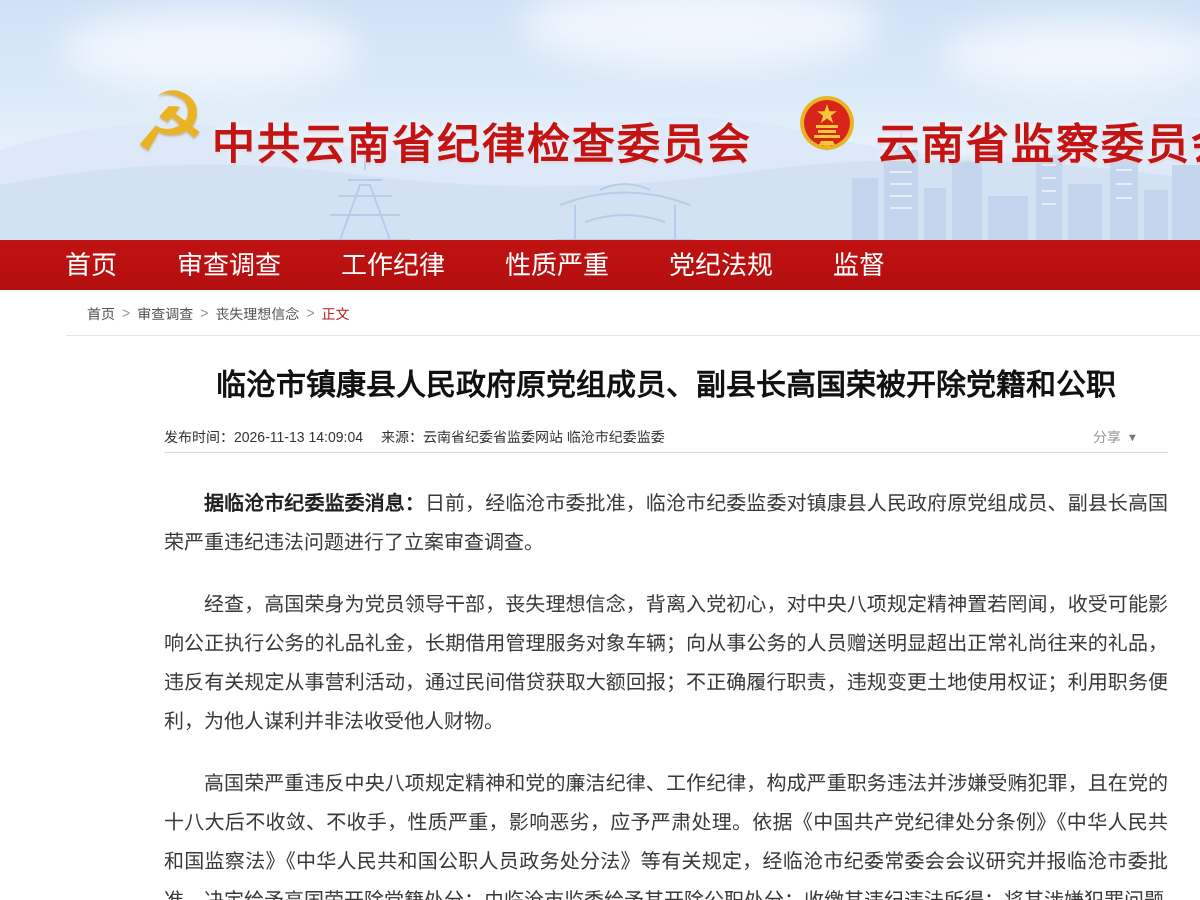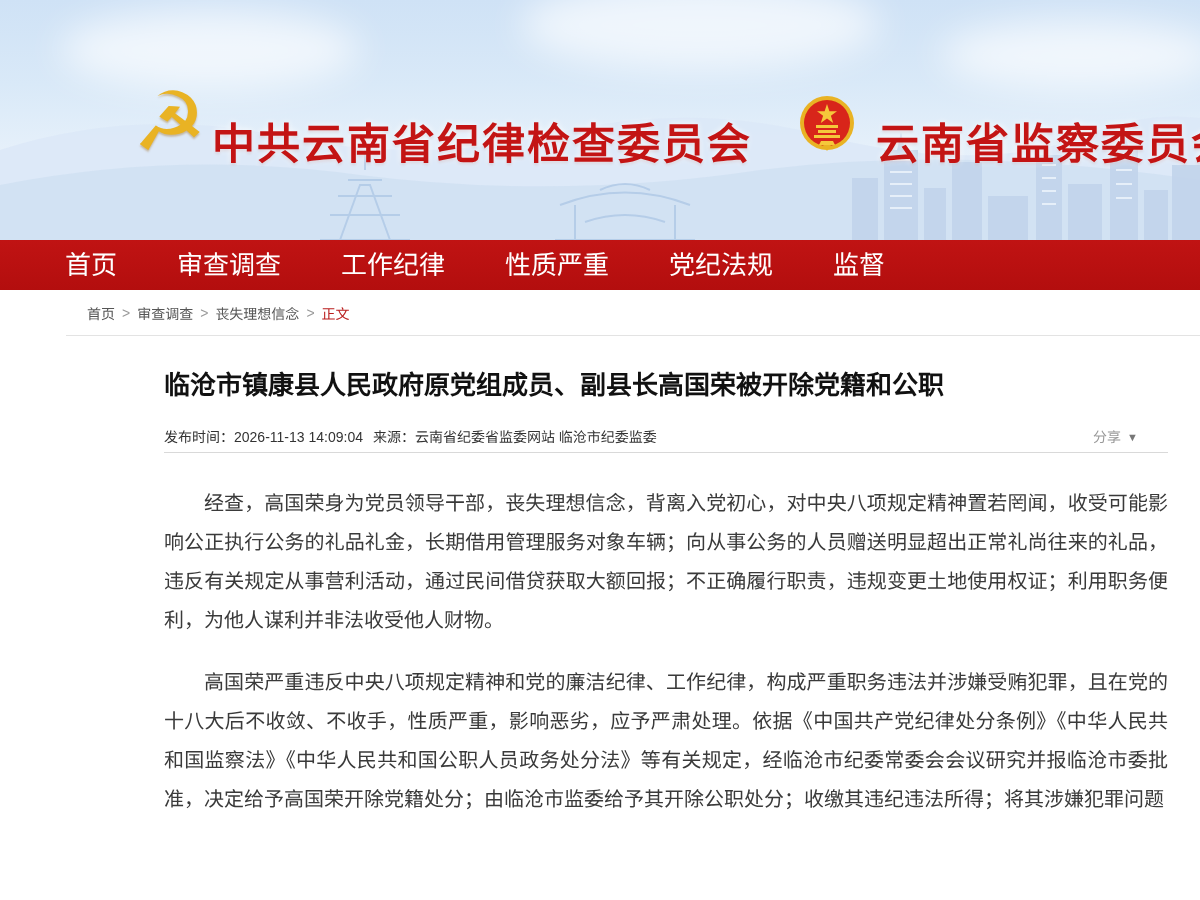--- a/index.html
+++ b/index.html
@@ -31,25 +31,25 @@
   
   .crumb-bar{position:absolute;left:66px;top:290px;width:1134px;height:46px;
     border-bottom:1px solid #e3e3e3;display:flex;align-items:center;padding-left:21px;
     box-sizing:border-box;font-size:14px;color:#666;}
   .crumb-bar .sep{margin:0 7px;color:#9a9a9a;}
   .crumb-link{color:#555;cursor:pointer;}
   .crumb-current{color:#b91c1c;}
 
   
   .article{position:absolute;left:164px;top:337px;width:1004px;}
-  .art-title{margin:28px 0 0 0;font-size:26px;line-height:40px;font-weight:bold;
-    color:#111;}
+  .art-title{margin:28px 0 0 0;font-size:30px;line-height:40px;font-weight:bold;
+    color:#111;text-align:center;}
   .art-meta{position:relative;margin-top:22px;padding-bottom:5px;border-bottom:1px solid #d9d9d9;
     font-size:14px;line-height:20px;color:#333;}
-  .art-meta .src{margin-left:10px;}
+  .art-meta .src{margin-left:18px;}
   .share{position:absolute;right:30px;top:0;color:#999;cursor:pointer;}
   .share .caret{display:inline-block;margin-left:6px;font-size:11px;color:#777;
     transform:translateY(-1px);}
   .art-body p{margin:0 0 23px 0;font-size:20px;line-height:39px;color:#3a3a3a;
     text-indent:2em;text-align:justify;word-break:break-all;}
   .art-body p:first-child{margin-top:31px;}
   .art-body b{color:#222;}
 </style>
 </head>
 <body>
@@ -137,18 +137,19 @@
 
   <div class="article">
     <h1 class="art-title">临沧市镇康县人民政府原党组成员、副县长高国荣被开除党籍和公职</h1>
 
     <div class="art-meta">
       <span>发布时间：</span><span>2026-11-13 14:09:04</span><span class="src">来源：</span><span>云南省纪委省监委网站 临沧市纪委监委</span>
       <span class="share"><span>分享</span><span class="caret">▼</span></span>
     </div>
 
     <div class="art-body">
+      <p><b>据临沧市纪委监委消息：</b><span>日前，经临沧市委批准，临沧市纪委监委对镇康县人民政府原党组成员、副县长高国荣严重违纪违法问题进行了立案审查调查。</span></p>
       <p><span>经查，高国荣身为党员领导干部，丧失理想信念，背离入党初心，对中央八项规定精神置若罔闻，收受可能影响公正执行公务的礼品礼金，长期借用管理服务对象车辆；向从事公务的人员赠送明显超出正常礼尚往来的礼品，违反有关规定从事营利活动，通过民间借贷获取大额回报；不正确履行职责，违规变更土地使用权证；利用职务便利，为他人谋利并非法收受他人财物。</span></p>
       <p><span>高国荣严重违反中央八项规定精神和党的廉洁纪律、工作纪律，构成严重职务违法并涉嫌受贿犯罪，且在党的十八大后不收敛、不收手，性质严重，影响恶劣，应予严肃处理。依据《中国共产党纪律处分条例》《中华人民共和国监察法》《中华人民共和国公职人员政务处分法》等有关规定，经临沧市纪委常委会会议研究并报临沧市委批准，决定给予高国荣开除党籍处分；由临沧市监委给予其开除公职处分；收缴其违纪违法所得；将其涉嫌犯罪问题</span></p>
     </div>
   </div>
 
 </div>
 
 </body></html>

